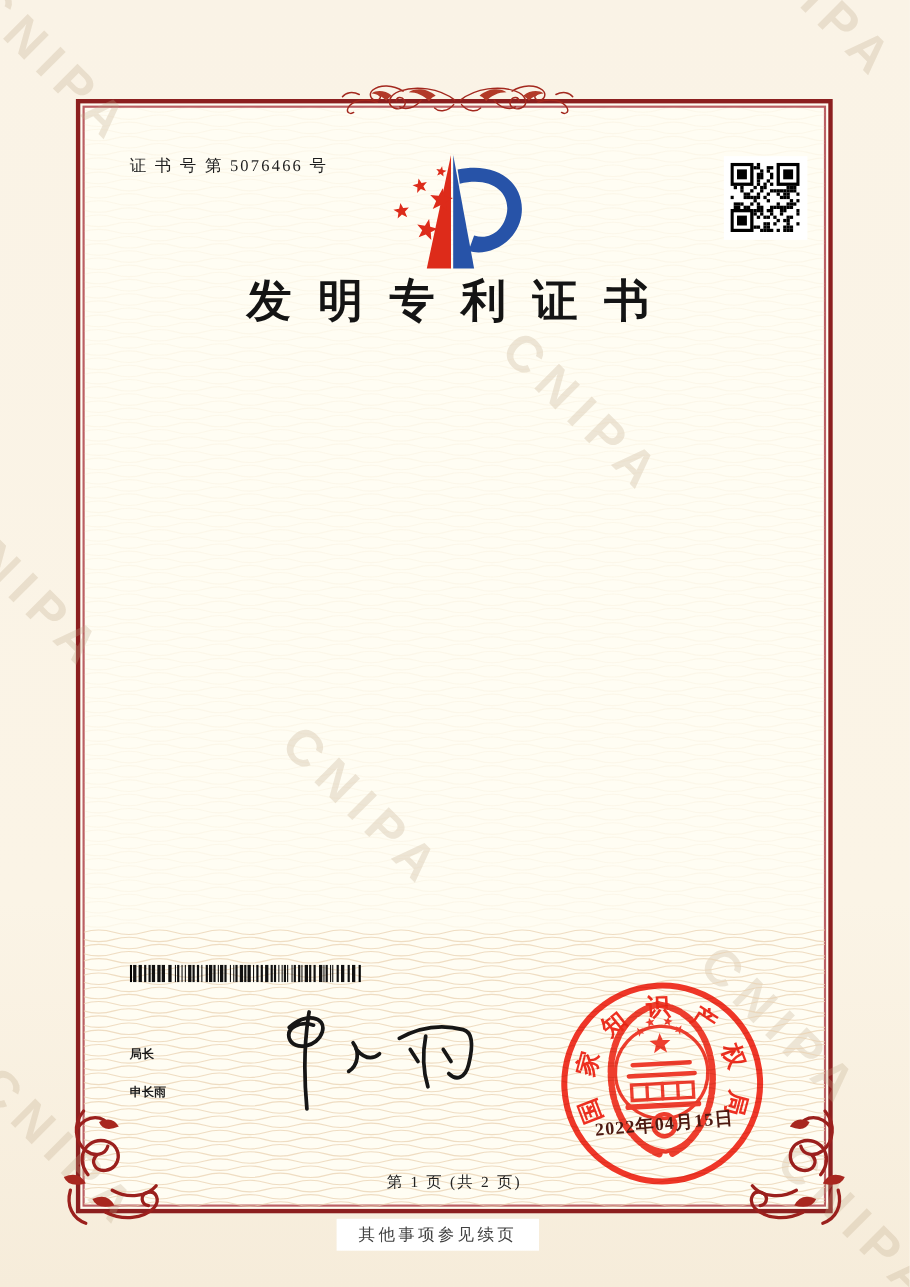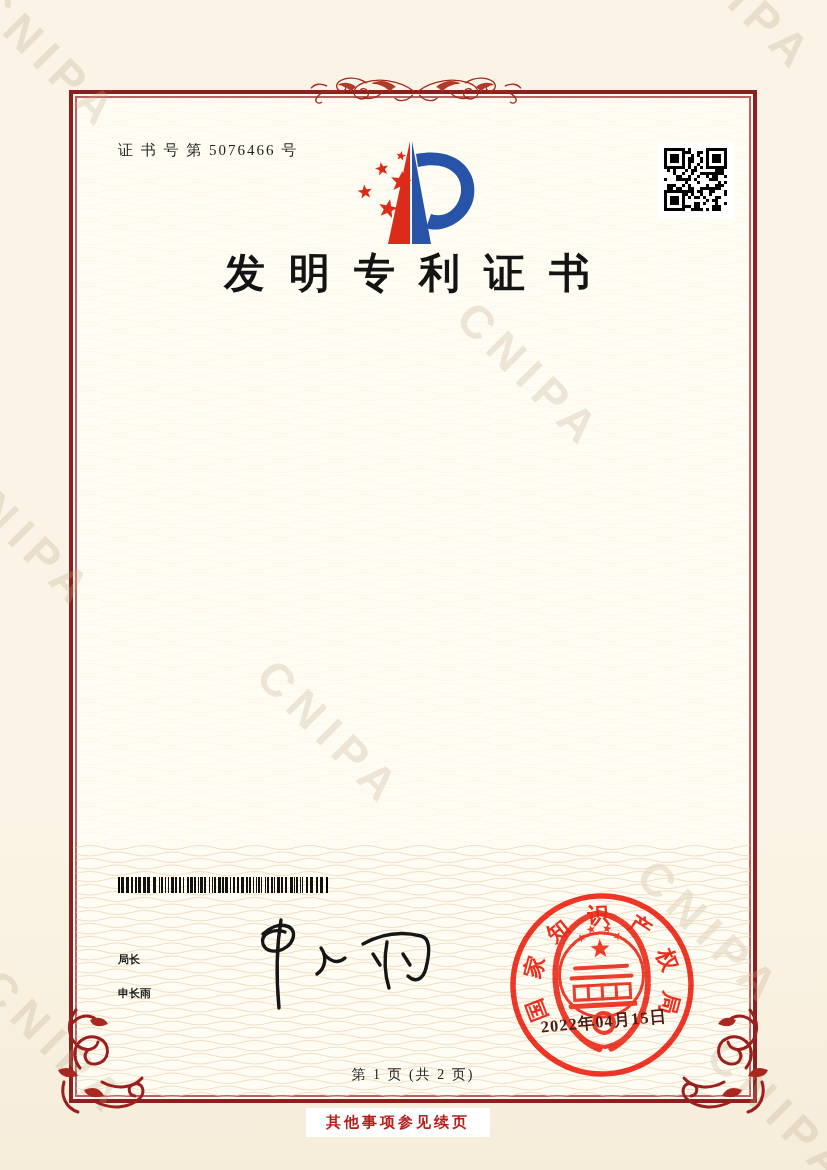--- a/index.html
+++ b/index.html
@@ -39,21 +39,21 @@
             font-weight:600;font-size:11px;color:#1b1b1b;line-height:34px;z-index:4;}
   .signature{position:absolute;left:225px;top:910px;z-index:4;}
   .seal{position:absolute;left:506px;top:889px;width:192px;height:192px;z-index:5;
         mix-blend-mode:multiply;transform:rotate(-3deg);}
   .seal svg{position:absolute;left:0;top:0;}
   .seal-date{position:absolute;left:50%;top:122px;transform:translateX(-50%) rotate(-2deg);
              white-space:nowrap;font-weight:bold;font-size:16.5px;letter-spacing:1px;color:#4e1a12;}
   .page-ind{position:absolute;left:69px;top:1066px;width:688px;text-align:center;font-size:14px;
             letter-spacing:2px;color:#222;z-index:4;font-family:Liberation Serif, serif;}
   .footer-note{position:absolute;left:398px;top:1108px;transform:translateX(-50%);background:#fff;
-               padding:5px 20px;font-size:15px;letter-spacing:3px;color:#b91c1c;z-index:7;white-space:nowrap;font-weight:bold;}
+               padding:5px 20px;font-size:15px;letter-spacing:3px;color:#404040;z-index:7;white-space:nowrap;}
 </style>
 </head>
 <body>
 
 <div class="page">
 
   <div class="frame"></div>
 
   <div class="layer">
     <span class="wm" style="left:-45px;top:30px">CNIPA</span>

